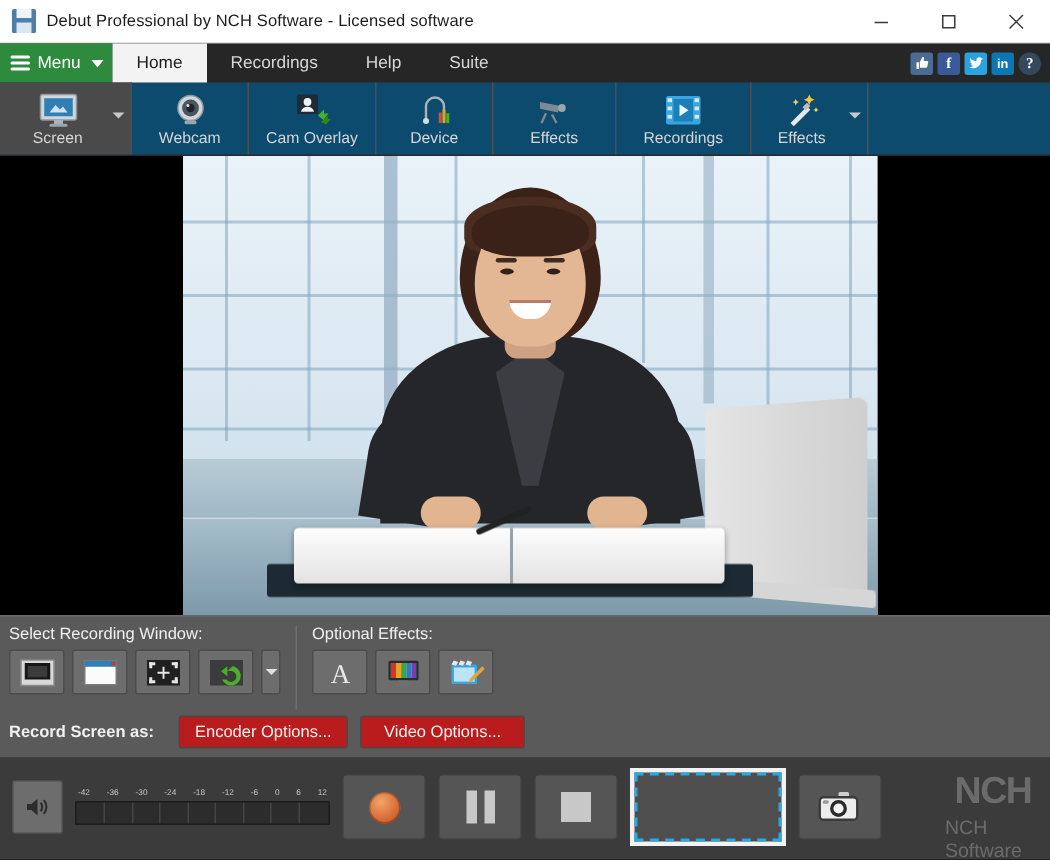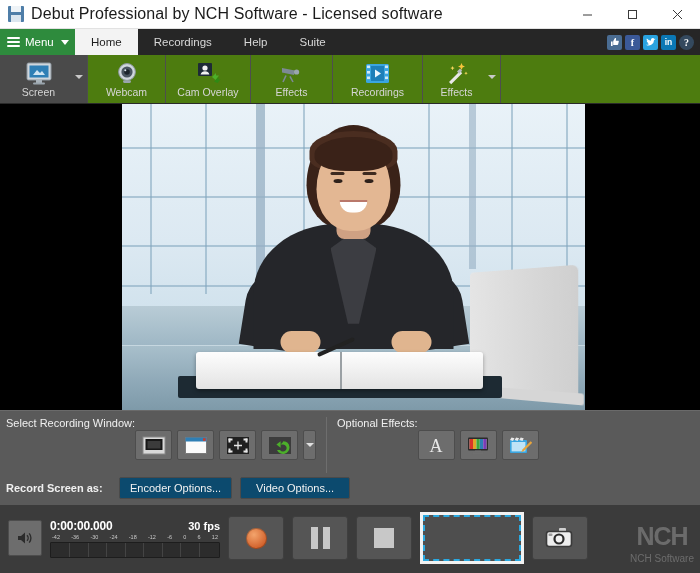--- a/index.html
+++ b/index.html
@@ -12,21 +12,21 @@
   }
   .app{position:relative;width:700px;height:573px;background:#3a3a3a;display:flex;flex-direction:column;}
 
   
   .titlebar{height:28px;background:#ffffff;display:flex;align-items:center;flex:0 0 28px;
             border-bottom:1px solid #e2e2e2;}
   .title-ico{width:16px;height:16px;margin-left:8px;margin-right:7px;position:relative;flex:0 0 16px;}
   .title-ico .fd{position:absolute;inset:0;background:#4f7ea8;border-radius:1px;}
   .title-ico .fd:after{content:"";position:absolute;left:3px;top:0;right:3px;height:6px;background:#eef3f7;}
   .title-ico .fd:before{content:"";position:absolute;left:3px;bottom:0;right:3px;height:7px;background:#dbe6ef;}
-  .title-text{font-size:16px;color:#1b1b1b;letter-spacing:.1px;white-space:nowrap;}
+  .title-text{font-size:11px;color:#1b1b1b;letter-spacing:.1px;white-space:nowrap;}
   .win-ctrls{margin-left:auto;display:flex;height:28px;}
   .wc{width:45px;height:28px;display:flex;align-items:center;justify-content:center;color:#3a3a3a;}
   .wc svg{display:block;}
 
   
   .menubar{height:26px;background:#262626;display:flex;align-items:stretch;flex:0 0 26px;position:relative;}
   .menu-btn{background:#2e8b3d;width:75px;display:flex;align-items:center;gap:5px;padding:0 7px;box-sizing:border-box;}
   .ham{display:flex;flex-direction:column;gap:2px;}
   .ham i{display:block;width:13px;height:2px;background:#fff;border-radius:1px;}
   .menu-lbl{color:#fff;font-size:11.5px;}
@@ -38,21 +38,21 @@
   .soc{width:15px;height:15px;border-radius:2px;display:flex;align-items:center;justify-content:center;
        font-size:10px;font-weight:bold;color:#fff;font-family:"Liberation Serif",serif;}
   .soc.fb{background:#3b5998;}
   .soc.tw{background:#29a3e0;}
   .soc.li{background:#0b78b5;font-size:8.5px;font-family:"Liberation Sans",sans-serif;}
   .soc.tu{background:#4a6c92;}
   .soc.hp{background:#34495e;border-radius:50%;font-size:10px;}
   .soc svg{display:block;}
 
   
-  .ribbon{height:48px;background:#4d7c0f;display:flex;align-items:stretch;flex:0 0 48px;
+  .ribbon{height:48px;background:#0c4a6e;display:flex;align-items:stretch;flex:0 0 48px;
           border-bottom:1px solid #2a2a2a;}
   .rb{display:flex;flex-direction:column;align-items:center;justify-content:center;gap:1px;
       position:relative;box-sizing:border-box;padding:0 6px;}
   .rb .glyph{height:24px;display:flex;align-items:flex-end;justify-content:center;}
   .rb .lbl{font-size:10.5px;color:#d6d6d6;line-height:12px;}
   .rb.sep{border-right:1px solid #4e4e4e;}
   .rb.sel{background:#4a4a4a;}
   .rb .dd{position:absolute;right:4px;top:20px;width:0;height:0;
           border-left:4px solid transparent;border-right:4px solid transparent;border-top:4px solid #c9c9c9;}
   .rb.wdd{padding-right:16px;}
@@ -107,21 +107,21 @@
   .bookmat{position:absolute;left:12%;right:18%;bottom:4%;height:7%;background:#1d2a33;border-radius:2px;}
   .laptop{position:absolute;right:2%;bottom:6%;width:24%;height:40%;
     background:linear-gradient(to right,#e5e5e5,#cfcfcf);border-radius:4px 6px 2px 2px;
     transform:perspective(200px) rotateY(-14deg);}
   .laptop .base{position:absolute;left:-10%;right:-4%;bottom:-9px;height:11px;background:#d6d6d6;border-radius:2px;}
   .pen{position:absolute;left:42%;bottom:20%;width:40px;height:4px;background:#222;border-radius:2px;transform:rotate(-24deg);}
 
   
   .panel{background:#5a5a5a;flex:0 0 auto;border-top:1px solid #6a6a6a;}
   .row1{display:flex;padding:6px 6px 4px 6px;box-sizing:border-box;height:66px;}
-  .grp{display:flex;flex-direction:row;}
+  .grp{display:flex;flex-direction:column;}
   .grp-lbl{font-size:11px;color:#f0f0f0;margin-bottom:4px;}
   .btns{display:flex;gap:5px;align-items:center;}
   .sq{width:37px;height:30px;background:#6d6d6d;border:1px solid #4d4d4d;border-radius:2px;
       display:flex;align-items:center;justify-content:center;box-sizing:border-box;}
   .sq svg{display:block;}
   .dd-btn{width:13px;height:30px;background:#6d6d6d;border:1px solid #4d4d4d;border-radius:2px;
      display:flex;align-items:center;justify-content:center;box-sizing:border-box;}
   .dd-btn .t{width:0;height:0;border-left:4px solid transparent;border-right:4px solid transparent;border-top:4px solid #e0e0e0;}
   .vsep{width:1px;background:#6e6e6e;margin:0 10px;align-self:stretch;}
   .checks{display:flex;flex-direction:column;justify-content:center;gap:4px;margin-left:auto;padding-right:2px;}
@@ -132,21 +132,21 @@
   .tick{display:block;}
 
   .row2{display:flex;align-items:center;gap:8px;padding:0 6px 7px 6px;height:28px;box-sizing:border-box;}
   .r2lbl{font-size:11px;color:#f0f0f0;width:105px;font-weight:bold;}
   .combo{width:128px;height:20px;background:#1c1c1c;border:1px solid #151515;border-radius:1px;
     display:flex;align-items:center;box-sizing:border-box;position:relative;}
   .combo .v{font-size:11px;color:#ededed;padding-left:5px;}
   .combo .ar{position:absolute;right:1px;top:1px;bottom:1px;width:17px;background:#6d6d6d;
     display:flex;align-items:center;justify-content:center;border-left:1px solid #151515;}
   .combo .ar .t{width:0;height:0;border-left:4px solid transparent;border-right:4px solid transparent;border-top:4px solid #1e1e1e;}
-  .obtn{height:22px;min-width:110px;background:#0c4a6e;border:1px solid #4a4a4a;border-radius:2px;
+  .obtn{height:22px;min-width:110px;background:#b91c1c;border:1px solid #4a4a4a;border-radius:2px;
     display:flex;align-items:center;justify-content:center;font-size:11px;color:#f2f2f2;box-sizing:border-box;padding:0 10px;}
 
   
   .transport{flex:0 0 auto;background:#3b3b3b;display:flex;align-items:center;
       padding:6px 6px 8px 8px;gap:8px;box-sizing:border-box;height:68px;position:relative;}
   .volbtn{width:34px;height:36px;background:#6d6d6d;border:1px solid #4d4d4d;border-radius:2px;
     display:flex;align-items:center;justify-content:center;box-sizing:border-box;flex:0 0 34px;}
   .meter{width:170px;display:flex;flex-direction:column;gap:1px;flex:0 0 170px;}
   .mtop{display:flex;justify-content:space-between;align-items:baseline;}
   .time{font-size:12px;color:#fff;font-weight:bold;letter-spacing:-.2px;}
@@ -164,21 +164,21 @@
   .pausebars{display:flex;gap:5px;}
   .pausebars i{display:block;width:7px;height:22px;background:#c8c8c8;}
   .stopsq{width:20px;height:20px;background:#c8c8c8;}
   .selprev{width:104px;height:52px;background:#4e4e4e;border:3px solid #f2f2f2;box-sizing:border-box;
     display:flex;align-items:center;justify-content:center;flex:0 0 104px;}
   .selprev .inner{width:100%;height:100%;border:2px dashed #2aa9e0;box-sizing:border-box;}
   .nch{position:absolute;right:6px;bottom:4px;width:64px;height:50px;display:flex;
        flex-direction:column;align-items:center;justify-content:center;opacity:.5;}
   .nch .lg{font-size:25px;font-weight:bold;color:#9c9c9c;letter-spacing:-1px;line-height:25px;
      font-family:"Liberation Sans",sans-serif;}
-  .nch .sub{font-size:10px;color:#9c9c9c;margin-top:4px;}
+  .nch .sub{font-size:13px;color:#9c9c9c;margin-top:4px;}
 </style>
 </head>
 <body>
 
 <div class="app">
 
   <div class="titlebar">
     <div class="title-ico">
         <span class="fd"></span>
       </div>
@@ -271,20 +271,32 @@
           <rect x="3" y="1" width="14" height="13" rx="1" fill="#1e2a36"></rect>
           <circle cx="10" cy="6" r="2.6" fill="#f2f2f2"></circle>
           <path d="M5.6 12.5c.6-2.2 2.3-3.3 4.4-3.3s3.8 1.1 4.4 3.3z" fill="#f2f2f2"></path>
           <path d="M17 15l4-4v2.6h3l-3.4 4.4L17 15z" fill="#4caf2a"></path>
           <path d="M19 19.5l4.5-4.5v2.4h2l-3 3.6z" fill="#2f8a14"></path>
         </svg>
       </span>
       <span class="lbl">Cam Overlay</span>
     </div>
 
+    <div class="rb sep" style="width:78px">
+      <span class="glyph">
+        <svg width="24" height="23" viewBox="0 0 24 23">
+          <path d="M6 18V9a6 6 0 0112 0v9" fill="none" stroke="#aab4bc" stroke-width="1.6"></path>
+          <circle cx="6" cy="18.6" r="2" fill="#d6dde2"></circle>
+          <rect x="14.5" y="13" width="2" height="7" fill="#d8532a"></rect>
+          <rect x="17" y="11" width="2" height="9" fill="#e0a02a"></rect>
+          <rect x="19.5" y="13.5" width="2" height="6.5" fill="#4caf2a"></rect>
+        </svg>
+      </span>
+      <span class="lbl">Device</span>
+    </div>
 
     <div class="rb sep" style="width:82px">
       <span class="glyph">
         <svg width="26" height="23" viewBox="0 0 26 23">
           <path d="M3 6l13 2.5-1 4.5L3 10.5z" fill="#7d8a94"></path>
           <circle cx="17.6" cy="10" r="2.6" fill="#9aa6af"></circle>
           <path d="M7 13.5L4 20M11 14.3L14 20" stroke="#7d8a94" stroke-width="1.6" fill="none"></path>
         </svg>
       </span>
       <span class="lbl">Effects</span>
@@ -468,24 +480,20 @@
 
   <div class="transport">
     <div class="volbtn">
       <svg width="18" height="16" viewBox="0 0 18 16">
         <path d="M2 6h3l4-3.4v11L5 10H2z" fill="#2c2c2c"></path>
         <path d="M11 5.2a4 4 0 010 5.6M13.2 3.4a7 7 0 010 9.2" fill="none" stroke="#2c2c2c" stroke-width="1.4"></path>
       </svg>
     </div>
 
     <div class="meter">
-      <div class="mtop">
-        <span class="time">0:00:00.000</span>
-        <span class="fps">30 fps</span>
-      </div>
       <div class="scale">
         <span>-42</span>
         <span>-36</span>
         <span>-30</span>
         <span>-24</span>
         <span>-18</span>
         <span>-12</span>
         <span>-6</span>
         <span>0</span>
         <span>6</span>

